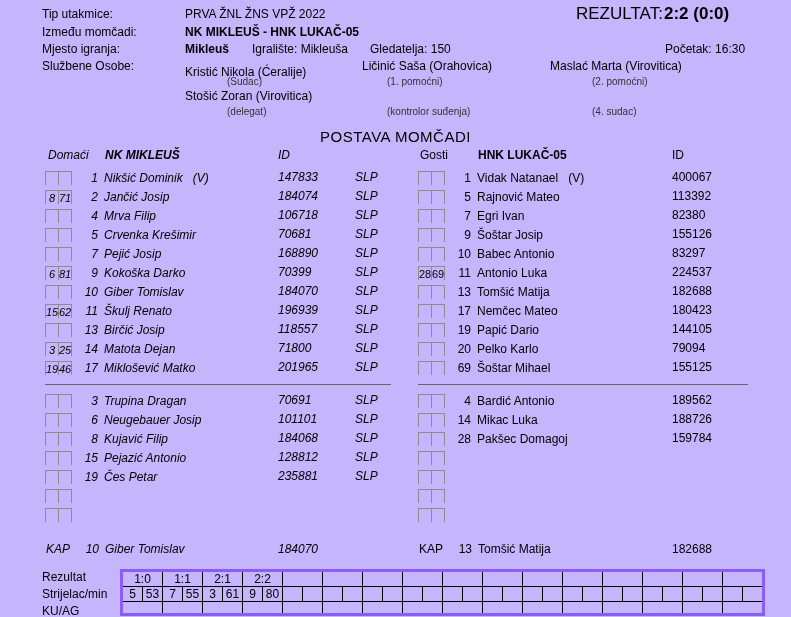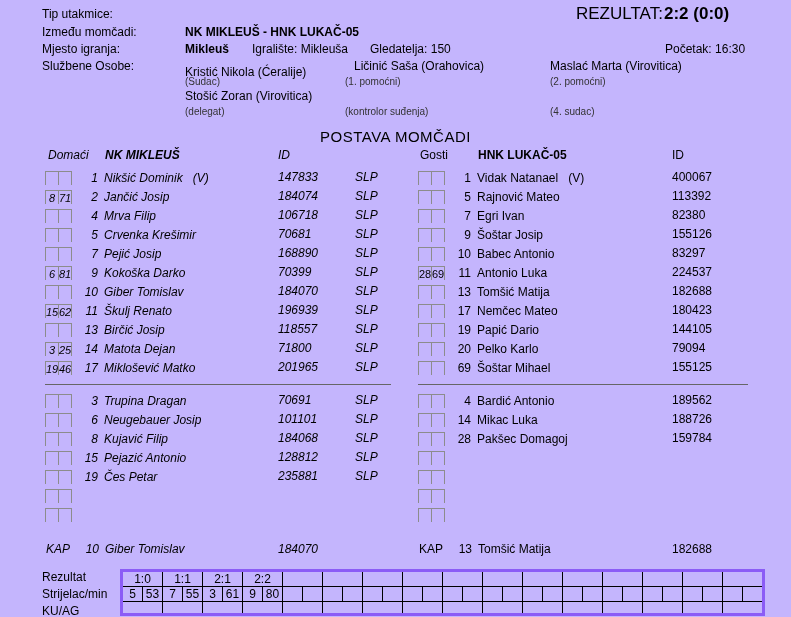--- a/index.html
+++ b/index.html
@@ -3,21 +3,21 @@
 <meta charset="utf-8">
 <style>
   html,body{margin:0;padding:0;background:#fff;}
   .page{
     position:relative; width:791px; height:617px; background:#c4b5fd;
     font-family:"Liberation Sans", sans-serif; font-size:12px; color:#000;
     overflow:hidden;
   }
   .abs{position:absolute; white-space:nowrap;}
   .b{font-weight:bold;}
-  .small{font-size:10px; color:#333;}
+  .small{font-size:10px; color:#333;margin-left:42px;}
   .rez-label{font-size:17px;}
   .rez-value{font-size:17px; font-weight:bold;}
   .title{font-size:15px; letter-spacing:.5px;}
   
   .roster{position:absolute; top:148px; width:375px;}
   .roster.home{left:42px;font-style:italic;}
   .roster.guest{left:415px;}
   .r-head{position:relative; height:20px;}
   .rows{display:flex; flex-direction:column;}
   .p-row{position:relative; display:flex; align-items:center; height:19px;}
@@ -56,40 +56,41 @@
   td.res{width:38px; height:14px;}
   td.half{width:19px; height:14px;}
   td.ku{height:11px;}
 </style>
 </head>
 <body>
 
 <div class="page">
 
   <span class="abs" style="left:42px; top:7px;">Tip utakmice:</span>
+  <span class="abs" style="left:185px; top:7px;">PRVA ŽNL ŽNS VPŽ 2022</span>
   <span class="abs rez-label" style="left:576px; top:4px;">REZULTAT:</span>
   <span class="abs rez-value" style="left:664px; top:4px;">2:2 (0:0)</span>
 
   <span class="abs" style="left:42px; top:25px;">Između momčadi:</span>
   <span class="abs b" style="left:185px; top:25px;">NK MIKLEUŠ - HNK LUKAČ-05</span>
 
   <span class="abs" style="left:42px; top:42px;">Mjesto igranja:</span>
   <span class="abs b" style="left:185px; top:42px;">Mikleuš</span>
   <span class="abs" style="left:252px; top:42px;">Igralište: Mikleuša</span>
   <span class="abs" style="left:370px; top:42px;">Gledatelja: 150</span>
   <span class="abs" style="left:665px; top:42px;">Početak: 16:30</span>
 
   <span class="abs" style="left:42px; top:59px;">Službene Osobe:</span>
 
   <span class="abs" style="left:185px; top:65px;">Kristić Nikola (Ćeralije)</span>
   <span class="abs small" style="left:185px; top:76px;">(Sudac)</span>
   <span class="abs" style="left:185px; top:89px;">Stošić Zoran (Virovitica)</span>
   <span class="abs small" style="left:185px; top:106px;">(delegat)</span>
 
-  <span class="abs" style="left:354px; top:59px;">Ličinić Saša (Orahovica)</span>
+  <span class="abs" style="left:362px; top:59px;">Ličinić Saša (Orahovica)</span>
   <span class="abs small" style="left:345px; top:76px;">(1. pomoćni)</span>
   <span class="abs small" style="left:345px; top:106px;">(kontrolor suđenja)</span>
 
   <span class="abs" style="left:550px; top:59px;">Maslać Marta (Virovitica)</span>
   <span class="abs small" style="left:550px; top:76px;">(2. pomoćni)</span>
   <span class="abs small" style="left:550px; top:106px;">(4. sudac)</span>
 
   <div class="abs title" style="left:0; top:128px; width:791px; text-align:center;">POSTAVA MOMČADI</div>
 
   <section class="roster home">

